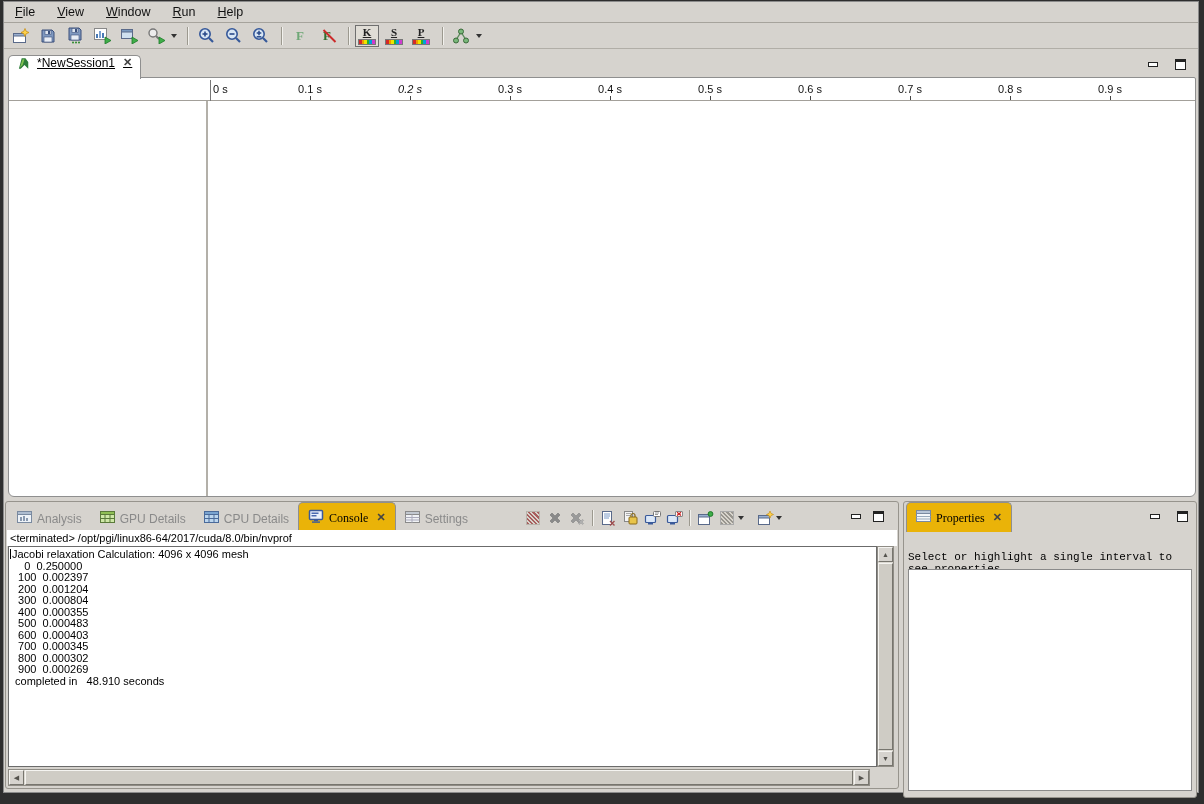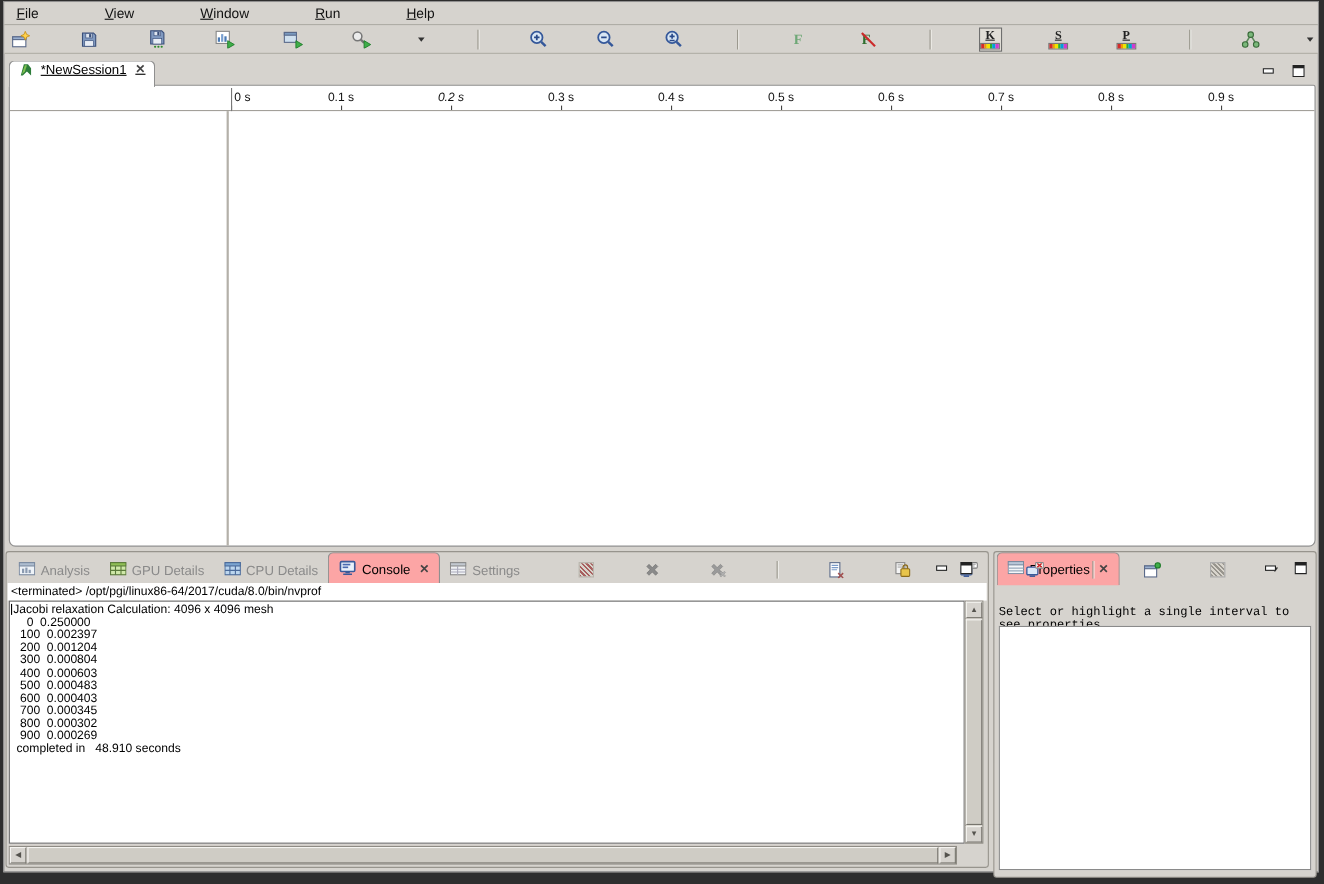--- a/index.html
+++ b/index.html
@@ -1,18 +1,18 @@
 <!DOCTYPE html>
 <html><head>
 <meta charset="utf-8">
 <style>
   html,body{margin:0;padding:0;}
   body{background:#2e2e2e;font-family:"Liberation Sans",sans-serif;}
   #app{position:relative;width:1204px;height:804px;background:#2e2e2e;overflow:hidden;}
-  .abs{position:absolute;gap:38px;}
+  .abs{position:absolute;}
 
   
   .window-bg{left:3px;top:1px;width:1196px;height:792px;background:#d6d3ce;border:1px solid #8b8b8b;box-sizing:border-box;}
 
   
   .menu-bar{left:4px;top:2px;width:1194px;height:20px;display:flex;align-items:center;border-bottom:1px solid #a6a39c;background:#d6d3ce;}
   .menu-item{padding:2px 11px;font-size:12.5px;color:#111;}
   .menu-item u{text-decoration:underline;}
 
   
@@ -46,21 +46,21 @@
   .winbtn{width:18px;height:15px;display:flex;align-items:center;justify-content:center;z-index:4;}
   .glyph-min{width:10px;height:5px;border:1px solid #222;background:#fdfdfd;box-sizing:border-box;}
   .glyph-max{width:11px;height:11px;border:1px solid #222;border-top:3px solid #222;background:#fdfdfd;box-sizing:border-box;}
 
   
   .view-panel{background:#d6d3ce;border:1px solid #97948d;border-radius:3px;box-sizing:border-box;z-index:2;}
   .console-panel{left:5px;top:501px;width:894px;height:288px;}
   .props-panel{left:903px;top:501px;width:294px;height:297px;}
   .view-tabbar{position:absolute;left:2px;top:1px;height:29px;display:flex;align-items:flex-end;}
   .view-tab{display:flex;align-items:center;gap:5px;padding:0 9px;height:26px;font-size:12px;color:#8a8a8a;white-space:nowrap;}
-  .view-tab.active{background:#fca5a5;border:1px solid #8f8f8f;border-bottom:none;border-radius:5px 5px 0 0;color:#000;height:29px;z-index:3;}
+  .view-tab.active{background:#eab308;border:1px solid #8f8f8f;border-bottom:none;border-radius:5px 5px 0 0;color:#000;height:29px;z-index:3;font-family:Liberation Serif, serif;}
   .view-tab .vt-label{line-height:1;}
 
   .console-toolbar{left:522px;top:506px;height:24px;display:flex;align-items:center;z-index:4;}
   .cbtn{width:22px;height:20px;display:flex;align-items:center;justify-content:center;}
   .csep{width:1px;height:16px;background:#9c998f;margin:0 4px;box-shadow:1px 0 0 #f2f1ed;}
 
   .console-headerstrip{left:7px;top:530px;width:890px;height:16px;background:#fff;z-index:3;}
   .console-header{left:10px;top:532px;font-size:11px;color:#000;z-index:4;white-space:pre;}
   .console-textarea{left:8px;top:546px;width:869px;height:221px;background:#fff;border:1px solid #6b6b6b;box-sizing:border-box;z-index:3;overflow:hidden;}
   .console-line{font-family:Liberation Sans, sans-serif;font-size:11px;line-height:11.5px;white-space:pre;color:#000;padding-left:3px;}
@@ -408,21 +408,21 @@
     </div>
 
   <div class="abs console-headerstrip"></div>
   <div class="abs console-header">&lt;terminated&gt; /opt/pgi/linux86-64/2017/cuda/8.0/bin/nvprof</div>
   <div class="abs console-textarea">
       <div class="console-line">Jacobi relaxation Calculation: 4096 x 4096 mesh</div>
       <div class="console-line">    0  0.250000</div>
       <div class="console-line">  100  0.002397</div>
       <div class="console-line">  200  0.001204</div>
       <div class="console-line">  300  0.000804</div>
-      <div class="console-line">  400  0.000603</div>
+      <div class="console-line">  400  0.000355</div>
       <div class="console-line">  500  0.000483</div>
       <div class="console-line">  600  0.000403</div>
       <div class="console-line">  700  0.000345</div>
       <div class="console-line">  800  0.000302</div>
       <div class="console-line">  900  0.000269</div>
       <div class="console-line"> completed in   48.910 seconds</div>
     </div>
   <div class="abs caret"></div>
 
   <div class="abs sb sb-v">

